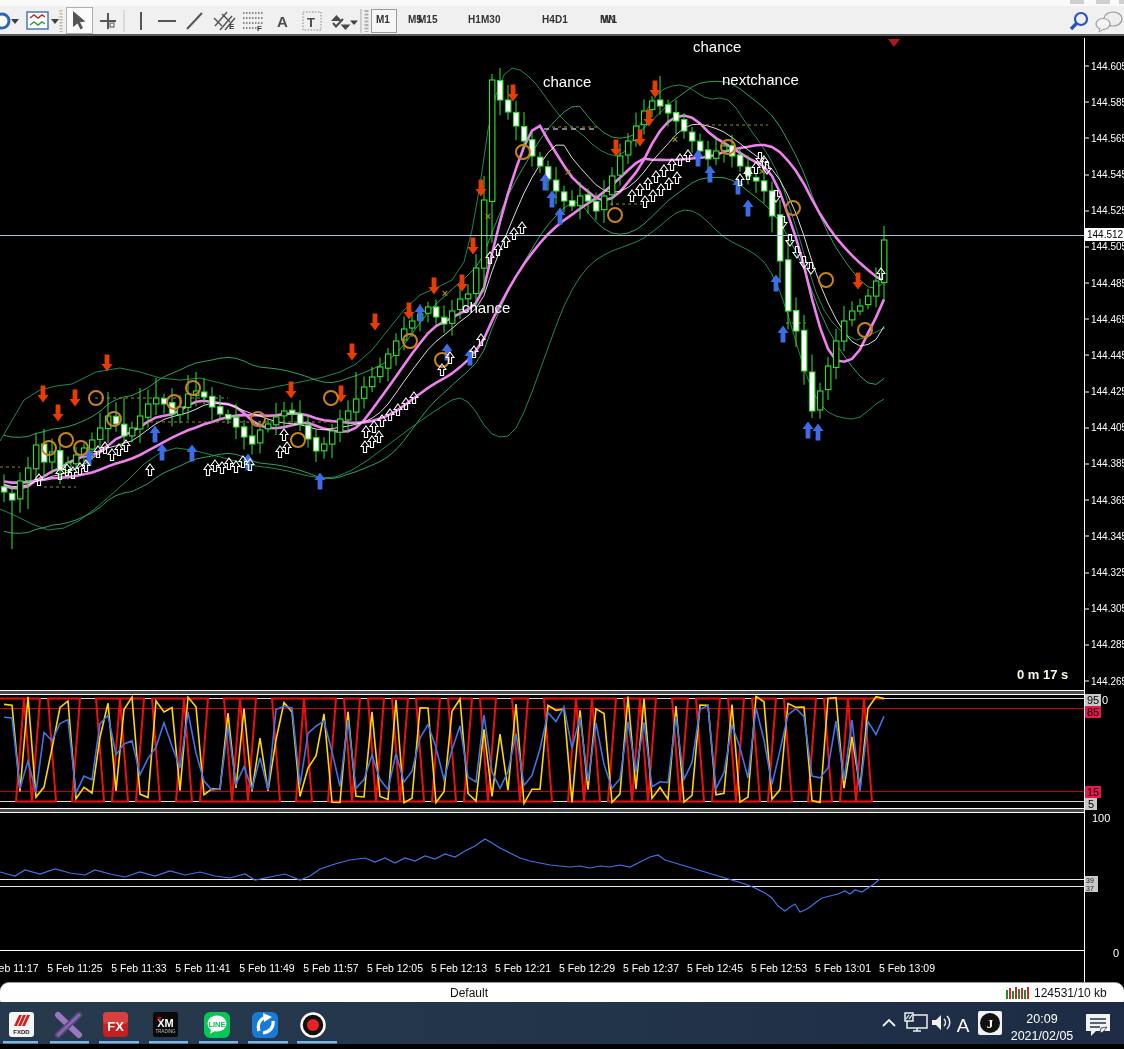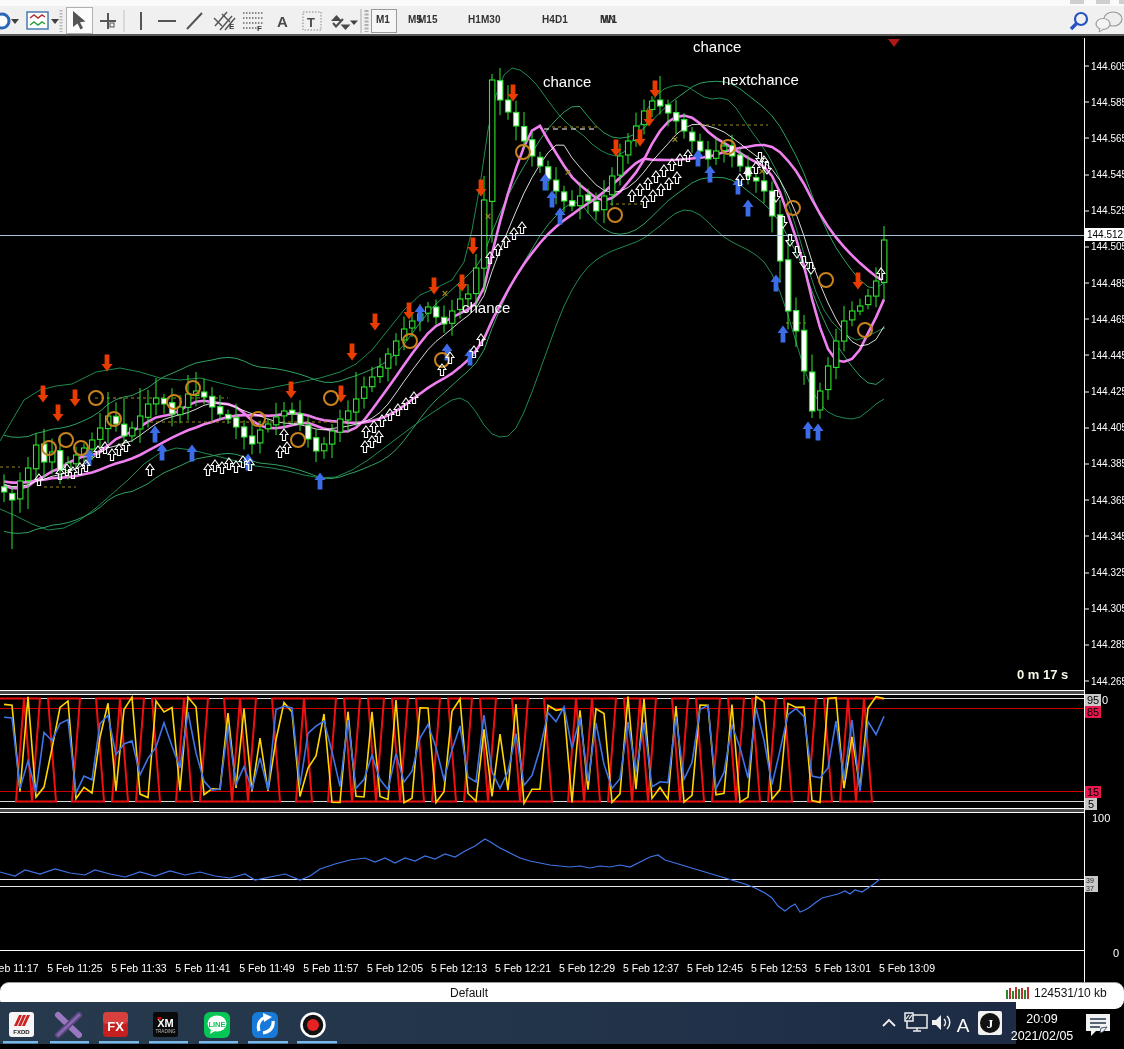--- a/index.html
+++ b/index.html
@@ -1,17 +1,17 @@
 <!DOCTYPE html>
 <html><head><meta charset="utf-8"><style>
 * { margin:0; padding:0; box-sizing:border-box; }
 body { width:1124px; height:1049px; position:relative; font-family:"Liberation Sans",sans-serif; background:#000; overflow:hidden; }
 #toolbar { position:absolute; left:0; top:0; width:1124px; height:36px; background:#f0f0f0; border-bottom:2px solid #5a5a5a; }
 #statusbar { position:absolute; left:0; top:982px; width:1124px; height:27px; background:#ffffff; border-top:1px solid #9a9a9a;border-radius:9px; }
-#taskbar { position:absolute; left:0; top:1002px; width:1016px; height:47px; background:linear-gradient(90deg,#273a4d 0%,#22344a 55%,#1d2b45 100%); }
+#taskbar { position:absolute; left:0; top:1002px; width:1124px; height:47px; background:linear-gradient(90deg,#273a4d 0%,#22344a 55%,#1d2b45 100%); }
 .tf { position:absolute; top:14px; font-size:10px; color:#333;font-weight:bold; }
 .scell { position:absolute; top:2px; width:1px; height:16px; background:#d0d0d0; border-left:1px solid #fff; }
 </style></head><body>
 
 <div id="toolbar">
 <svg width="1124" height="36" style="position:absolute;left:0;top:0">
 <rect x="0" y="0" width="1124" height="6" fill="#fafafa"></rect>
 <rect x="1070" y="0" width="14" height="4" fill="#cfcfcf"></rect>
 <rect x="1096" y="0" width="14" height="4" fill="#cfcfcf"></rect>
 <rect x="1119" y="0" width="5" height="4" fill="#cfcfcf"></rect>

